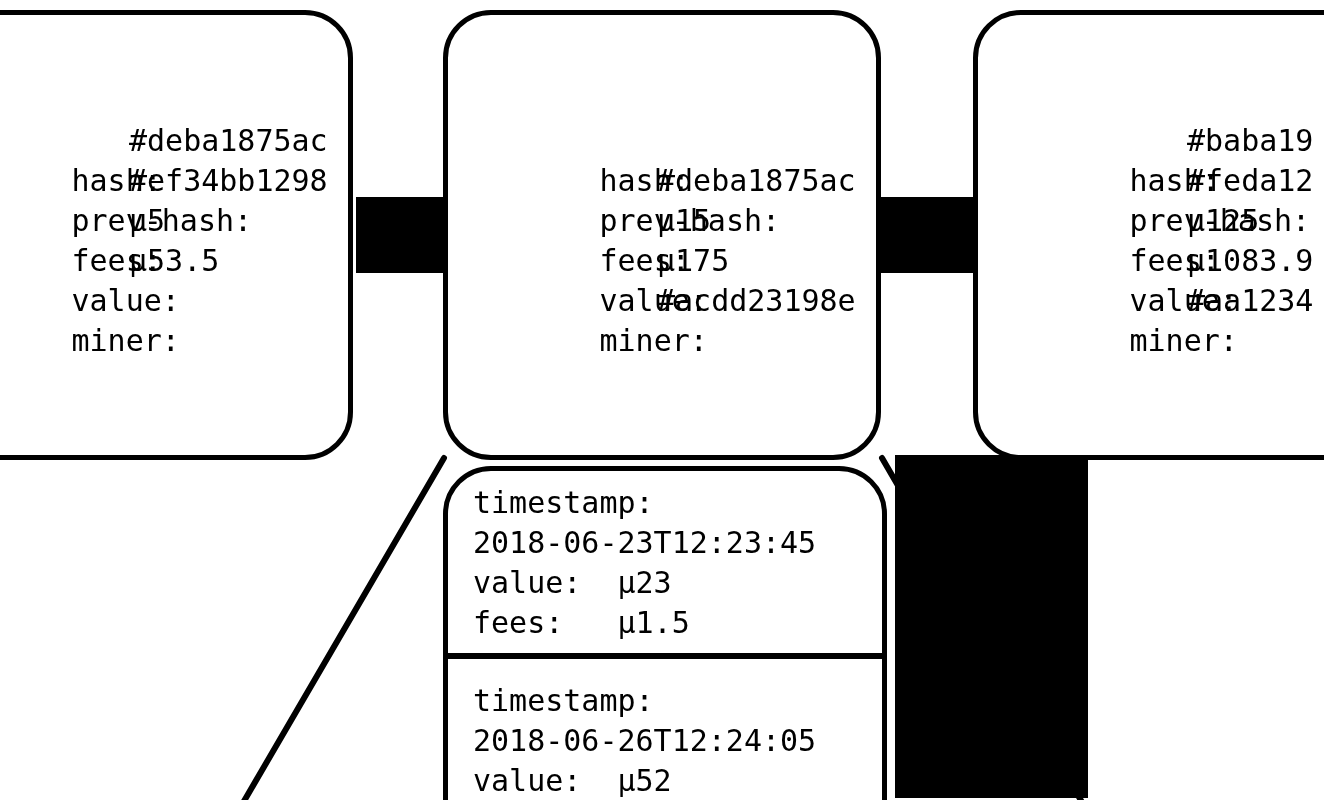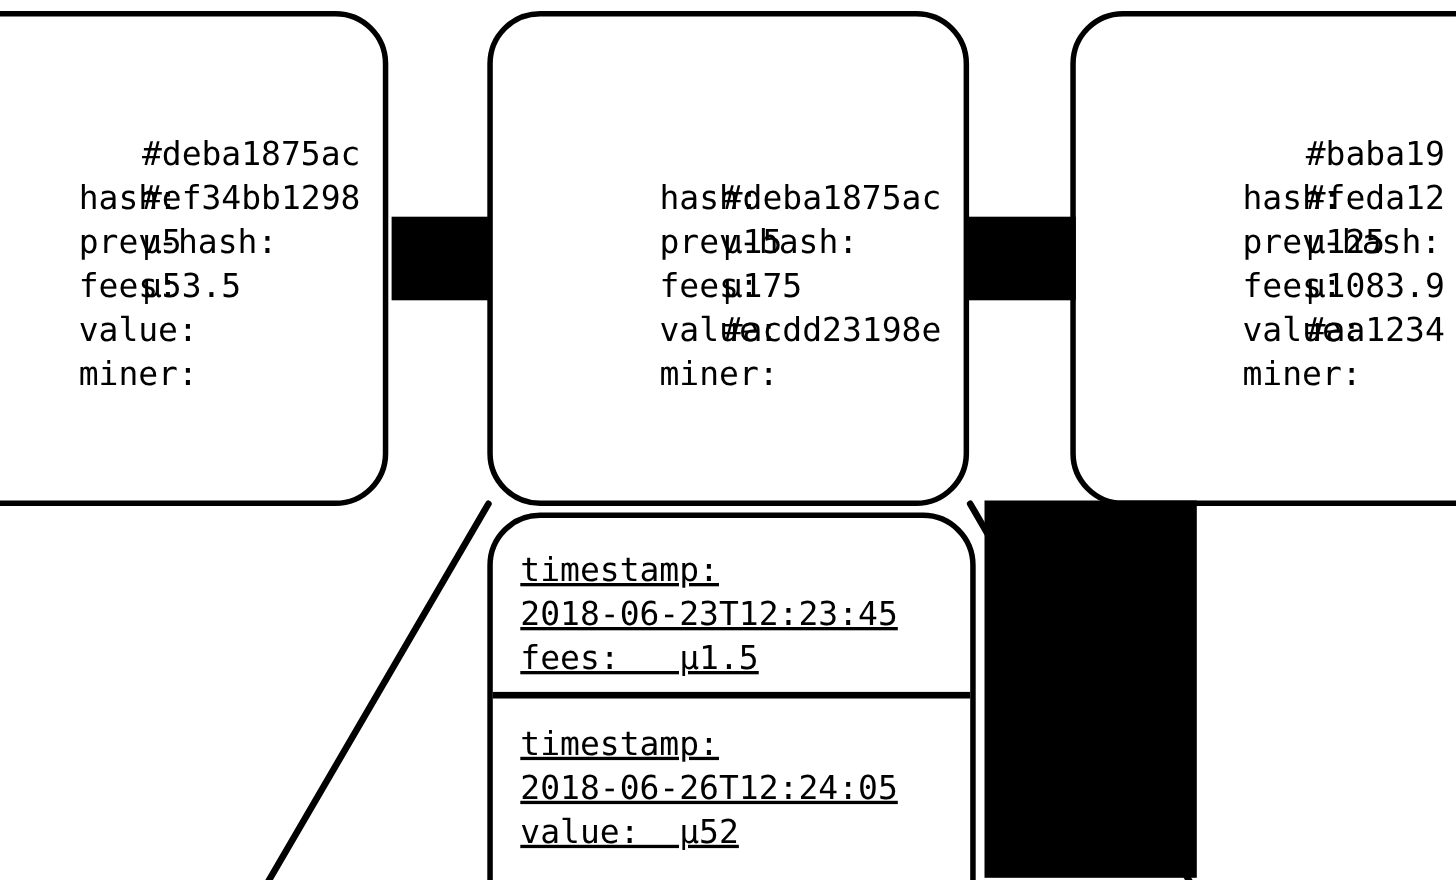--- a/index.html
+++ b/index.html
@@ -46,21 +46,21 @@
     position: absolute;
     left: 443px;
     top: 466px;
     width: 444px;
     height: 390px;
     box-sizing: border-box;
     border: 5px solid #000000;
     border-radius: 48px;
     background: #ffffff;
   }
-  .txsection { padding: 28px 0 10px 25px; text-decoration: underline; }
+  .txsection { padding: 12px 0 10px 25px; }
   .txsection + .txsection { border-top: 6px solid #000000; padding-top: 22px; }
   .txline { height: 40px; line-height: 40px; white-space: pre; }
 
   
   .blackout { position: absolute; left: 895px; top: 455px; width: 193px; height: 343px; background: #000000; }
 </style>
 </head>
 <body>
 
 <div class="canvas">
@@ -143,20 +143,21 @@
     </div>
   </div>
 
   <div class="link link-1"></div>
   <div class="link link-2"></div>
 
   <div class="txbox">
     <div class="txsection">
       <div class="txline">timestamp:</div>
       <div class="txline">2018-06-23T12:23:45</div>
+      <div class="txline">value:  µ23</div>
       <div class="txline">fees:   µ1.5</div>
     </div>
     <div class="txsection">
       <div class="txline">timestamp:</div>
       <div class="txline">2018-06-26T12:24:05</div>
       <div class="txline">value:  µ52</div>
     </div>
   </div>
 
   <div class="blackout"></div>

